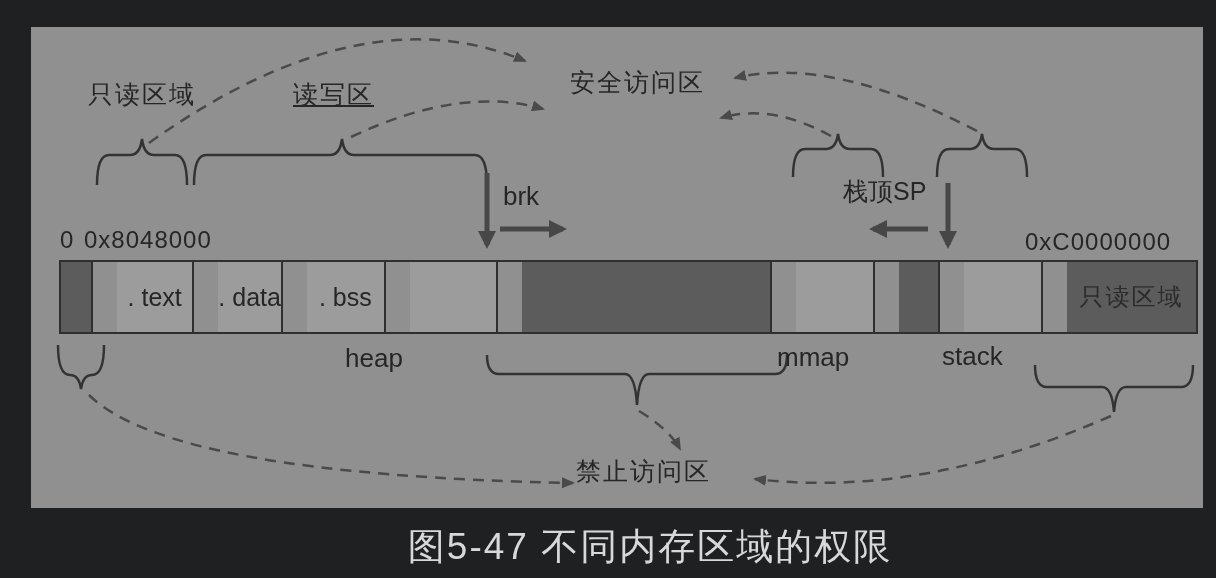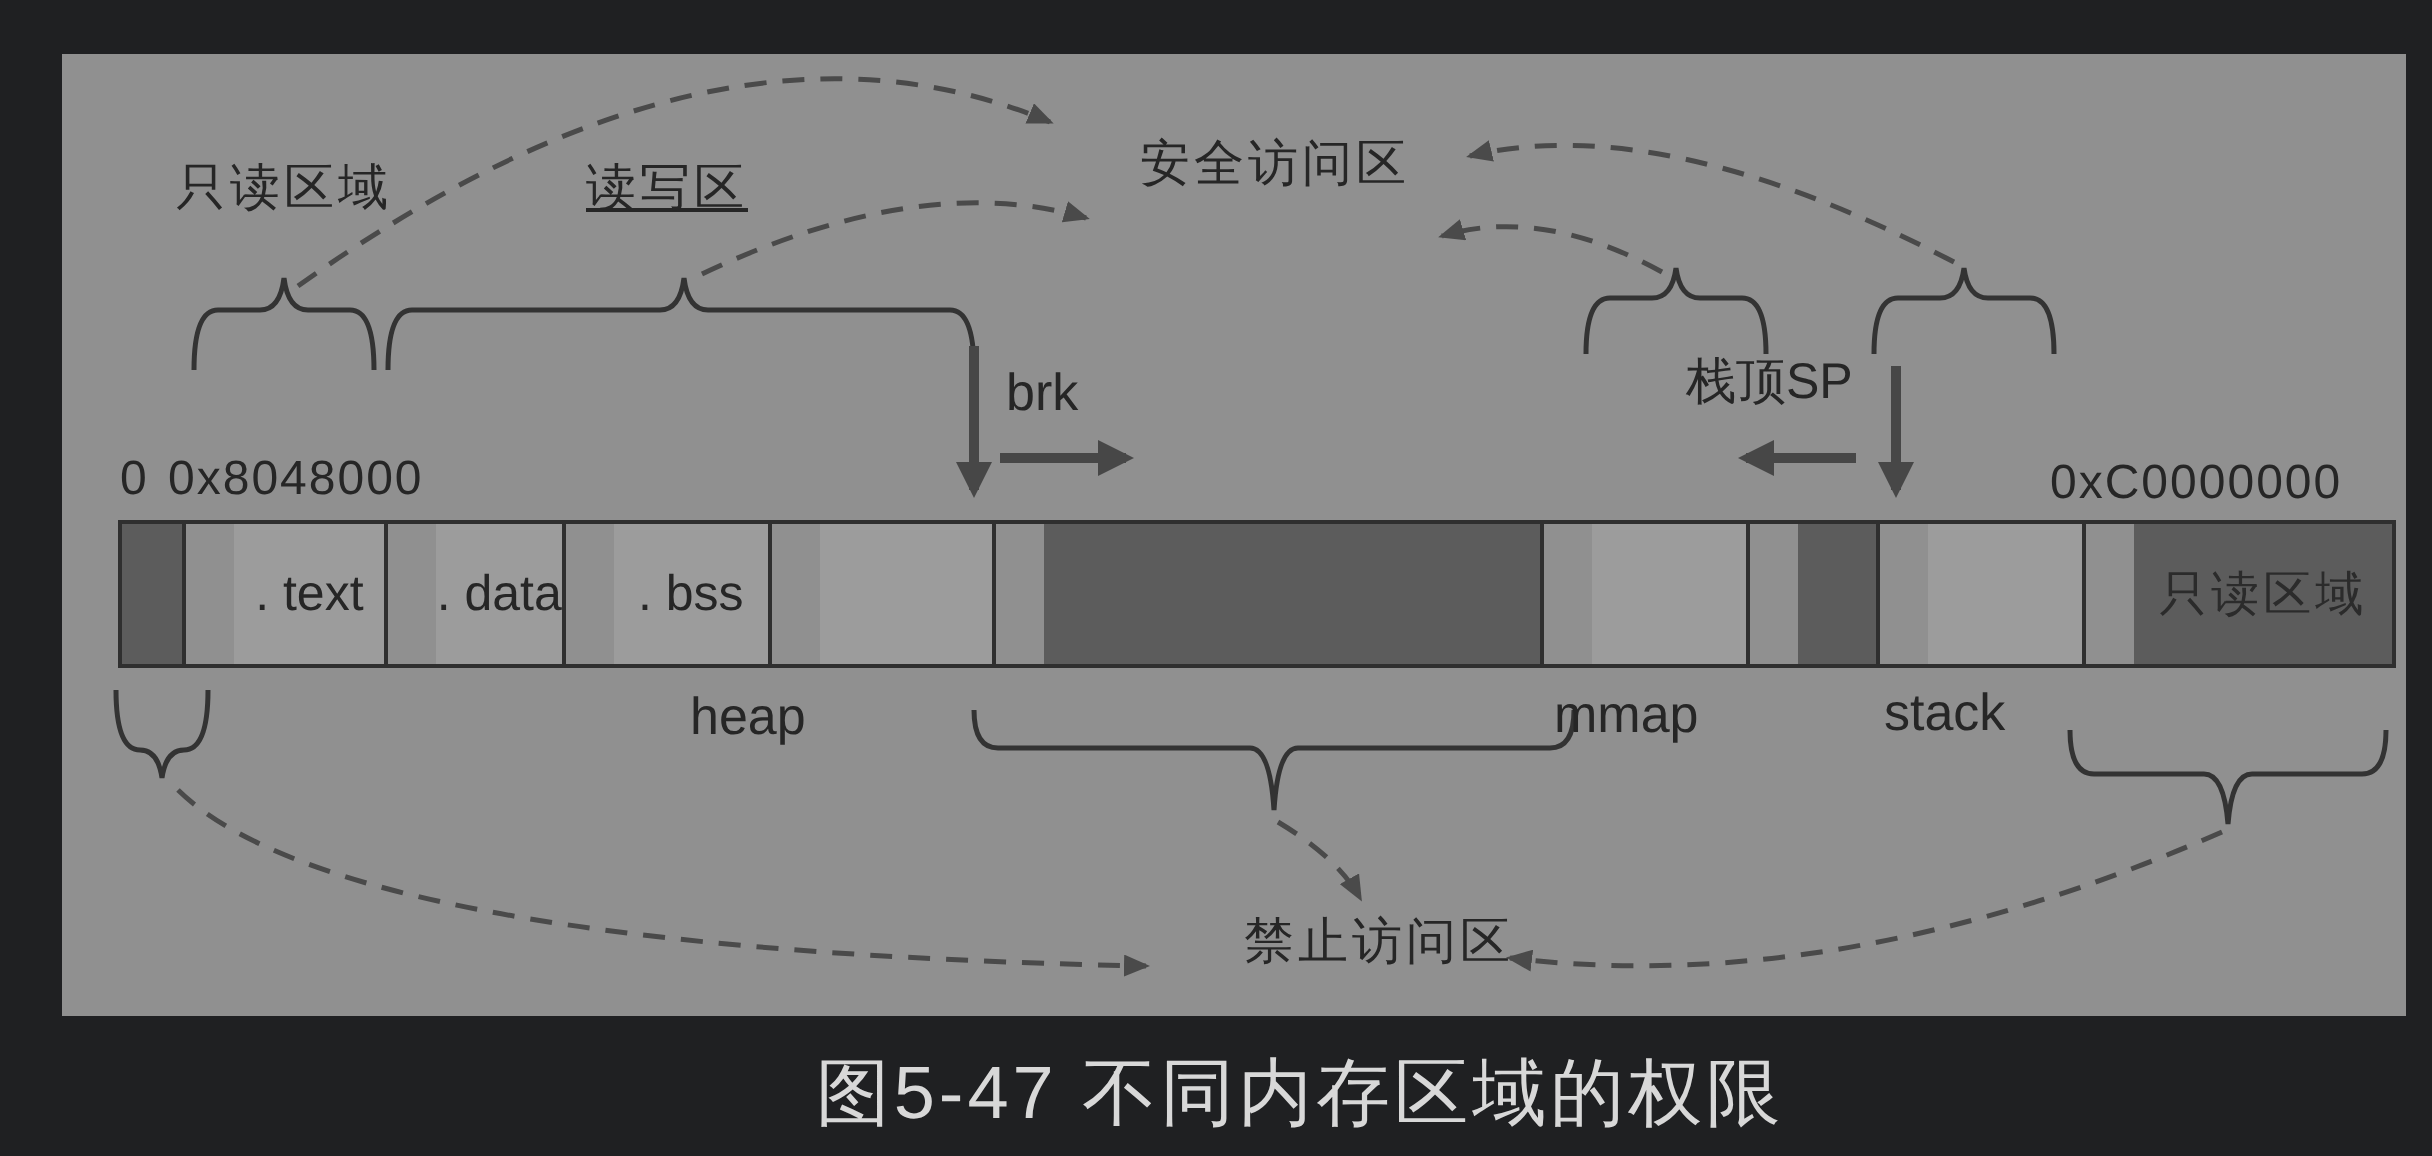--- a/index.html
+++ b/index.html
@@ -79,21 +79,21 @@
         <path d="M456,146 L456,218" marker-end="url(#ah-solid)"></path>
         <path d="M469,202 L532,202" marker-end="url(#ah-solid)"></path>
         <path d="M917,156 L917,218" marker-end="url(#ah-solid)"></path>
         <path d="M897,202 L842,202" marker-end="url(#ah-solid)"></path>
       </g>
     </svg>
 
     <div class="lbl lbl-cn" style="left:57px;top:55px;">只读区域</div>
     <div class="lbl lbl-cn" style="left:262px;top:55px;text-decoration:underline;">读写区</div>
     <div class="lbl lbl-cn" style="left:539px;top:43px;">安全访问区</div>
-    <div class="lbl lbl-cn" style="left:591px;top:432px;text-align:center;">禁止访问区</div>
+    <div class="lbl lbl-cn" style="left:545px;top:432px;text-align:center;">禁止访问区</div>
 
     <div class="lbl lbl-en" style="left:472px;top:156px;">brk</div>
     <div class="lbl lbl-cn" style="left:812px;top:152px;letter-spacing:0;">栈顶SP</div>
 
     <div class="lbl lbl-addr" style="left:29px;top:201px;">0</div>
     <div class="lbl lbl-addr" style="left:53px;top:201px;">0x8048000</div>
     <div class="lbl lbl-addr" style="left:994px;top:203px;">0xC0000000</div>
 
     <div class="lbl lbl-en" style="left:314px;top:318px;">heap</div>
     <div class="lbl lbl-en" style="left:746px;top:317px;">mmap</div>

